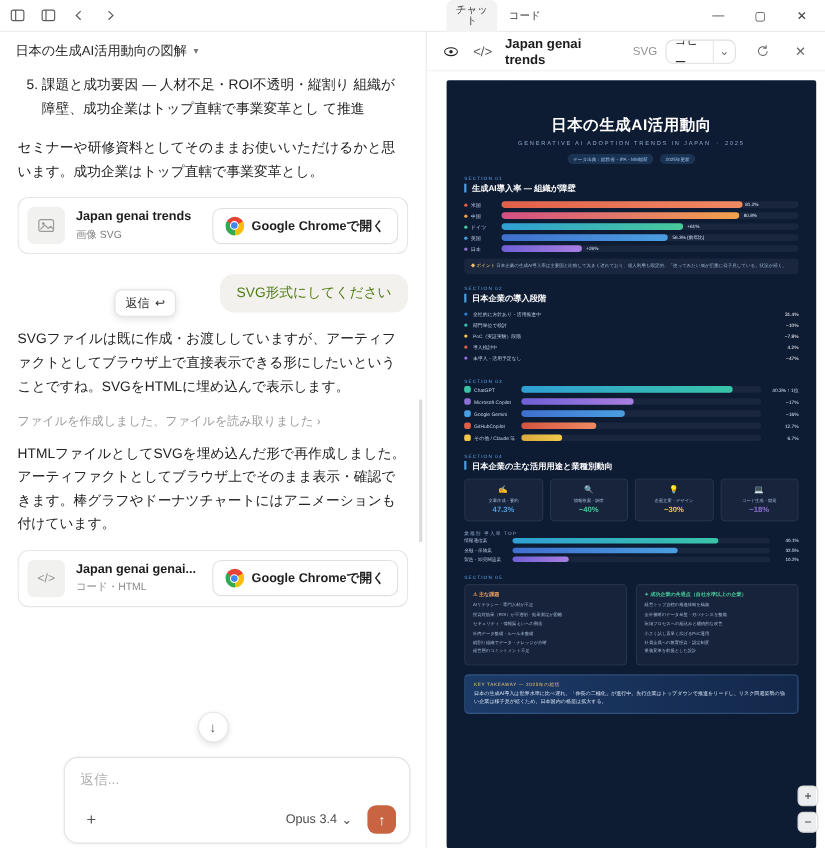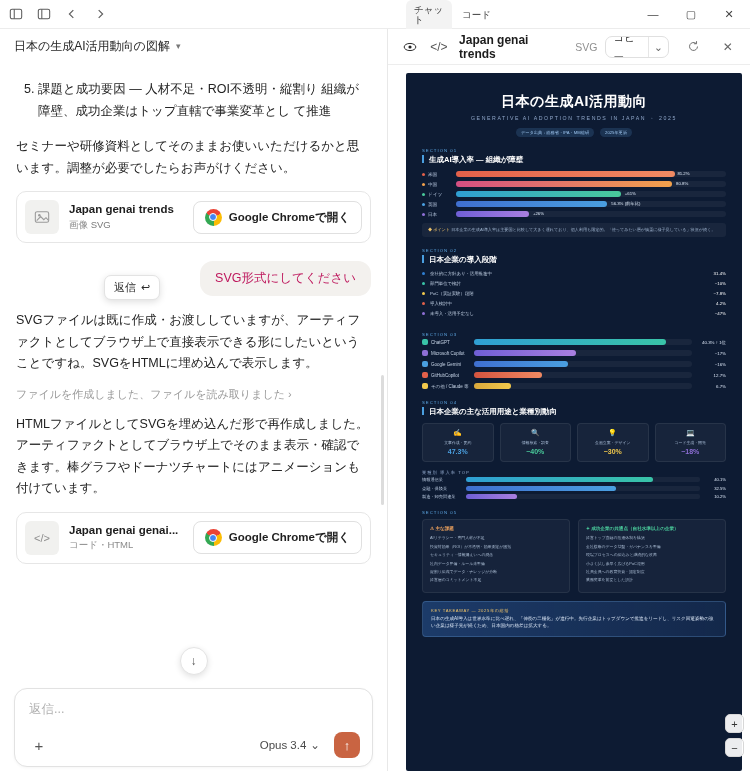--- a/index.html
+++ b/index.html
@@ -18,38 +18,38 @@
     height:29px; display:flex; align-items:center;
     background:#ffffff; border-bottom:1px solid #ececec;
     padding:0 2px; flex:0 0 29px; position:relative;
   }
   .tb-btn {
     width:28px; height:24px; display:flex; align-items:center; justify-content:center;
     color:#5c5c5c; border-radius:4px; cursor:default;
   }
   .tabs-area { display:flex; align-items:flex-end; gap:2px; margin-left:12px; height:29px; }
   .tab {
-    min-width:46px; height:29px; display:flex; flex-direction:column; align-items:flex-start;
+    min-width:46px; height:29px; display:flex; flex-direction:column; align-items:center;
     justify-content:center; font-size:9.5px; color:#3a3a3a; line-height:1.05;
     border-radius:6px 6px 0 0; padding:2px 8px 0;
   }
   .tab.active { background:#f3f3f3; }
   .win-ctrls { margin-left:auto; display:flex; height:29px; }
   .win-btn {
     width:38px; height:29px; display:flex; align-items:center; justify-content:center;
     font-size:11px; color:#444;
   }
 
   
   .body-split { display:flex; flex:1 1 auto; min-height:0; }
 
   
   .left {
     width:388px; flex:0 0 388px; display:flex; flex-direction:column;
-    background:#ffffff; border-right:1px solid #e8e8e8; min-height:0; position:relative;gap:12px;
+    background:#ffffff; border-right:1px solid #e8e8e8; min-height:0; position:relative;
   }
   .conv-header {
     height:34px; display:flex; align-items:center; gap:6px;
     padding:0 14px; font-size:12px; color:#262626; flex:0 0 34px;
   }
   .conv-header .caret { color:#777; font-size:9px; }
 
   .conv-scroll {
     flex:1 1 auto; overflow:hidden; padding:4px 16px 0 16px;
     position:relative; min-height:0;
@@ -93,21 +93,21 @@
   }
   .chrome-logo::after {
     content:""; position:absolute; inset:4.5px; border-radius:50%;
     background:#4285f4; border:1.5px solid #fff;
   }
 
   
   .user-row { display:flex; justify-content:flex-end; margin:16px 0 14px; }
   .user-bubble {
     background:#f3f1ee; border-radius:13px; padding:9px 15px;
-    font-size:12.5px; color:#be185d; max-width:270px;
+    font-size:12.5px; color:#4d7c0f; max-width:270px;
   }
 
   .file-note { font-size:11px; color:#9a9a9a; margin:10px 0 8px; }
 
   .code-thumb {
     width:34px; height:34px; border-radius:6px; background:#f1f1ef;
     display:flex; align-items:center; justify-content:center; color:#8d8d8d;
     font-size:11px; flex:0 0 34px;
   }
 
@@ -120,21 +120,21 @@
     z-index:6;
   }
 
   
   .conv-bar {
     position:absolute; right:3px; top:300px; width:3px; height:130px;
     background:#dcdcdc; border-radius:2px;
   }
 
   
-  .composer-wrap { flex:0 0 auto; padding:6px 14px 4px; }
+  .composer-wrap { flex:0 0 auto; padding:6px 14px 4px;margin-left:44px; }
   .composer {
     border:1px solid #e2e2e2; border-radius:13px; background:#fff;
     padding:10px 12px 8px; box-shadow:0 1px 3px rgba(0,0,0,.04);
   }
   .composer-input { font-size:12.5px; color:#b0b0b0; padding:2px 2px 14px; }
   .composer-bottom { display:flex; align-items:center; }
   .plus-btn {
     width:24px; height:24px; border-radius:50%; display:flex; align-items:center;
     justify-content:center; color:#555; font-size:15px;
   }
@@ -190,21 +190,21 @@
   .zoom-btn {
     width:19px; height:19px; border-radius:5px; background:rgba(255,255,255,.92);
     border:1px solid #d8d8d8; display:flex; align-items:center; justify-content:center;
     font-size:11px; color:#333;
   }
 
   
   .info { position:absolute; inset:0; color:#e8edf7; font-size:6px; }
   .info-inner { padding:10px 16px 0; }
   .ti { text-align:center; }
-  .ti h1 { font-size:14px; margin:10px 0 4px; color:#fff; letter-spacing:.5px; }
+  .ti h1 { font-size:14px; margin:22px 0 4px; color:#fff; letter-spacing:.5px; }
   .ti .sub { font-size:5.2px; color:#8fa6c9; letter-spacing:1.6px; }
   .badge-line { display:flex; justify-content:center; gap:6px; margin-top:6px; }
   .badge { background:rgba(92,160,230,.18); color:#9cc4ee; font-size:4.2px; padding:2px 5px; border-radius:6px; }
 
   .sec-label { color:#5ea9e6; font-size:4.3px; letter-spacing:1px; margin:11px 0 2px; }
   .sec-title { color:#fff; font-size:7.5px; margin-bottom:6px; font-weight:700; }
   .sec-title::before { content:""; display:inline-block; width:2px; height:8px; background:#4a9fe0; margin-right:5px; vertical-align:-1px;}
 
   .bar-row { display:flex; align-items:center; margin-bottom:4px; }
   .bar-lab { width:34px; font-size:4.6px; color:#b9c9e0; display:flex; align-items:center; gap:3px;}
@@ -330,21 +330,21 @@
       <div class="conv-scroll">
 
         <div class="msg">
           <ol class="numlist" start="5">
             <li>
               <span>課題と成功要因 — 人材不足・ROI不透明・縦割り</span>
               <span>組織が障壁、成功企業はトップ直轄で事業変革とし</span>
               <span>て推進</span>
             </li>
           </ol>
-          <div class="para">セミナーや研修資料としてそのままお使いいただけるかと思います。調整が必要でしたらお声がけください。</div>
+          <div class="para">セミナーや研修資料としてそのままお使いいただけるかと思います。成功企業はトップ直轄で事業変革とし。</div>
         </div>
 
         <div class="reply-pill">
           <span>返信</span>
           <span>↩</span>
         </div>
 
         <div class="attach-card">
           <div class="attach-thumb">
             <svg width="16" height="16" viewBox="0 0 18 18">

